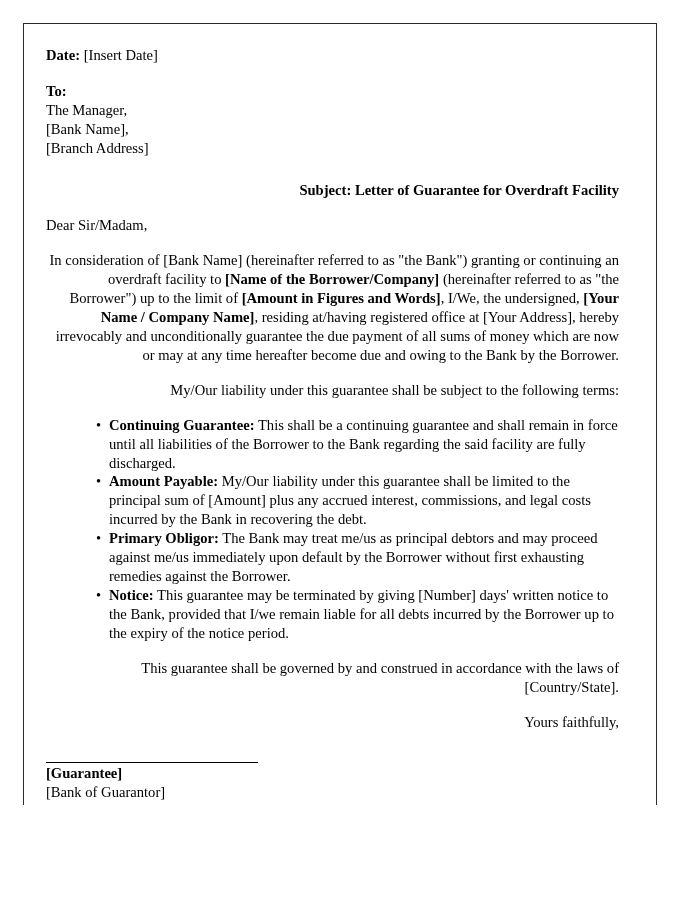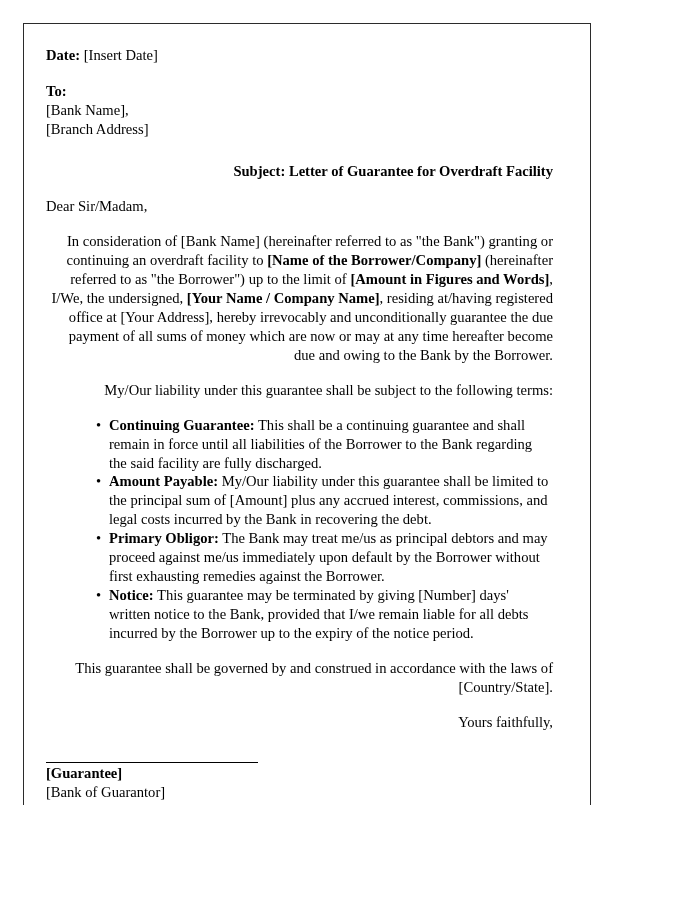--- a/index.html
+++ b/index.html
@@ -13,21 +13,21 @@
     overflow: hidden;
     font-family: "Liberation Serif", "DejaVu Serif", serif;
     color: #000000;
   }
 
   
   .page-sheet {
     position: absolute;
     left: 23px;
     top: 23px;
-    width: 568px;          
+    width: 634px;          
     height: 782px;         
     box-sizing: border-box;
     border-left: 1px solid #2b2b2b;
     border-right: 1px solid #2b2b2b;
     border-top: 1px solid #2b2b2b;
     border-bottom: none;
     background: #ffffff;
     overflow: hidden;
   }
 
@@ -105,20 +105,21 @@
 <div class="page-sheet">
   <div class="page-body">
 
     <p class="block-date">
       <span class="b">Date:</span>
       <span>[Insert Date]</span>
     </p>
 
     <div class="block-to">
       <p class="tight b">To:</p>
+      <p class="tight">The Manager,</p>
       <p class="tight">[Bank Name],</p>
       <p class="tight">[Branch Address]</p>
     </div>
 
     <p class="block-subject">Subject: Letter of Guarantee for Overdraft Facility</p>
 
     <p class="block-salutation">Dear Sir/Madam,</p>
 
     <p class="para"><span>In consideration of [Bank Name] (hereinafter referred to as "the Bank") granting or continuing an overdraft facility to </span><b>[Name of the Borrower/Company]</b><span> (hereinafter referred to as "the Borrower") up to the limit of </span><b>[Amount in Figures and Words]</b><span>, I/We, the undersigned, </span><b>[Your Name / Company Name]</b><span>, residing at/having registered office at [Your Address], hereby irrevocably and unconditionally guarantee the due payment of all sums of money which are now or may at any time hereafter become due and owing to the Bank by the Borrower.</span></p>
 

